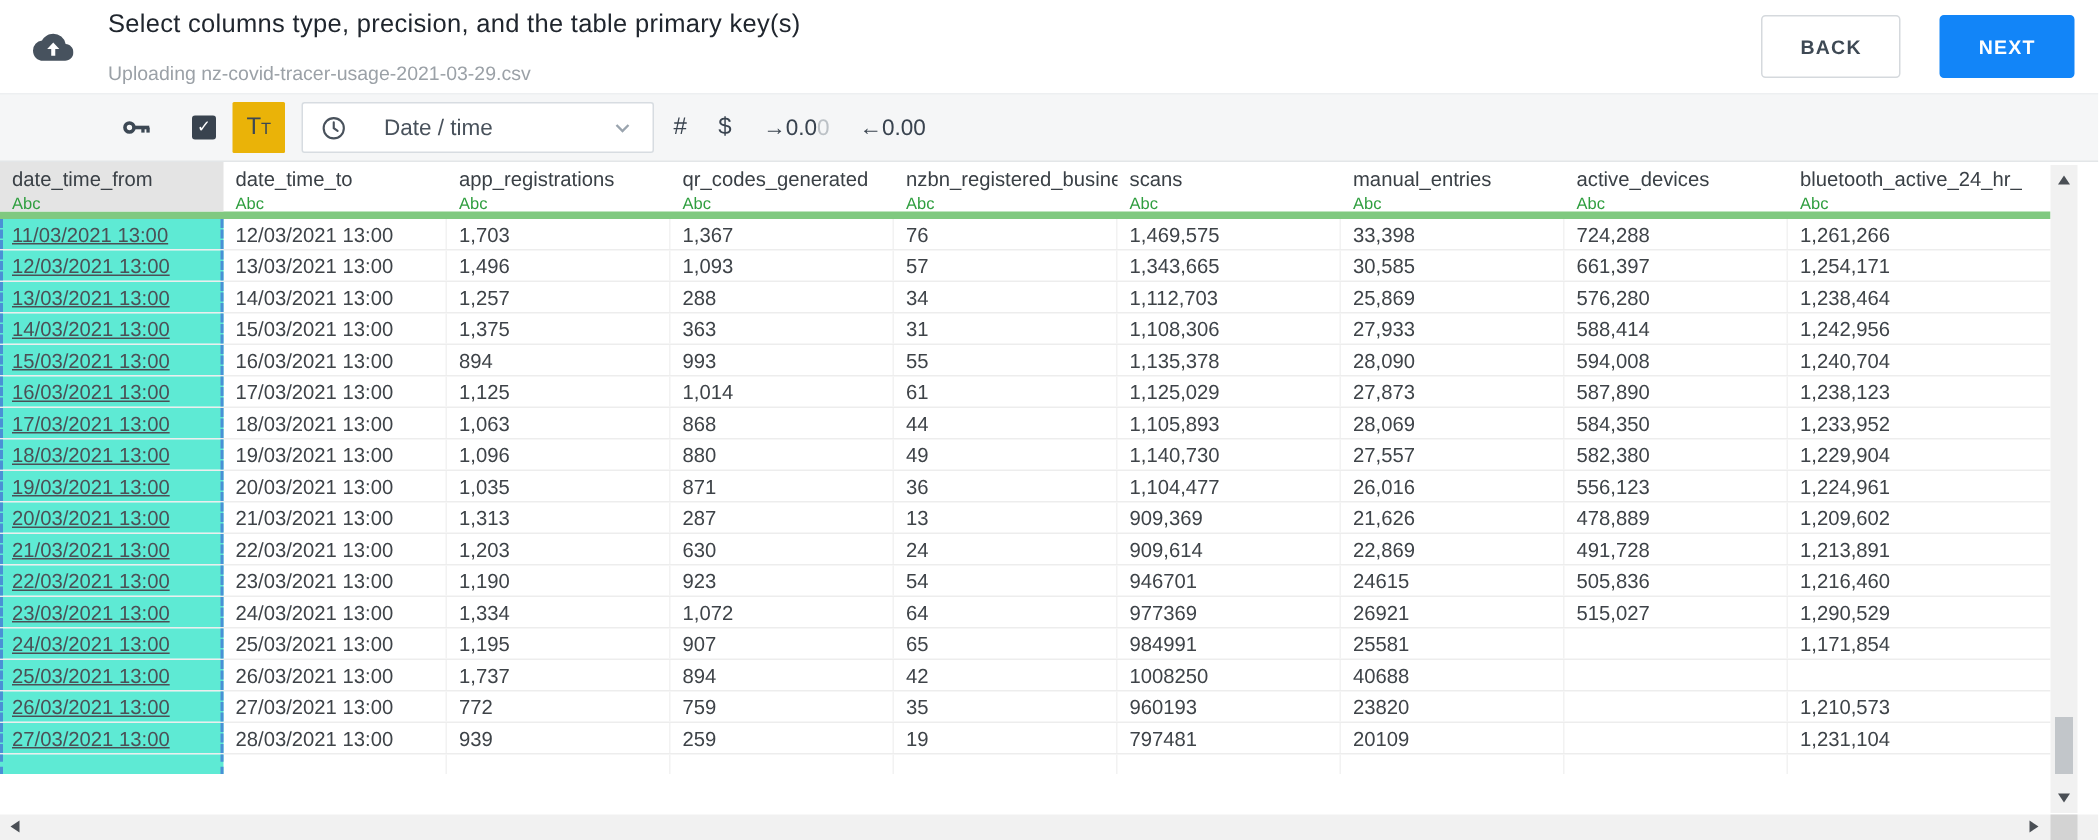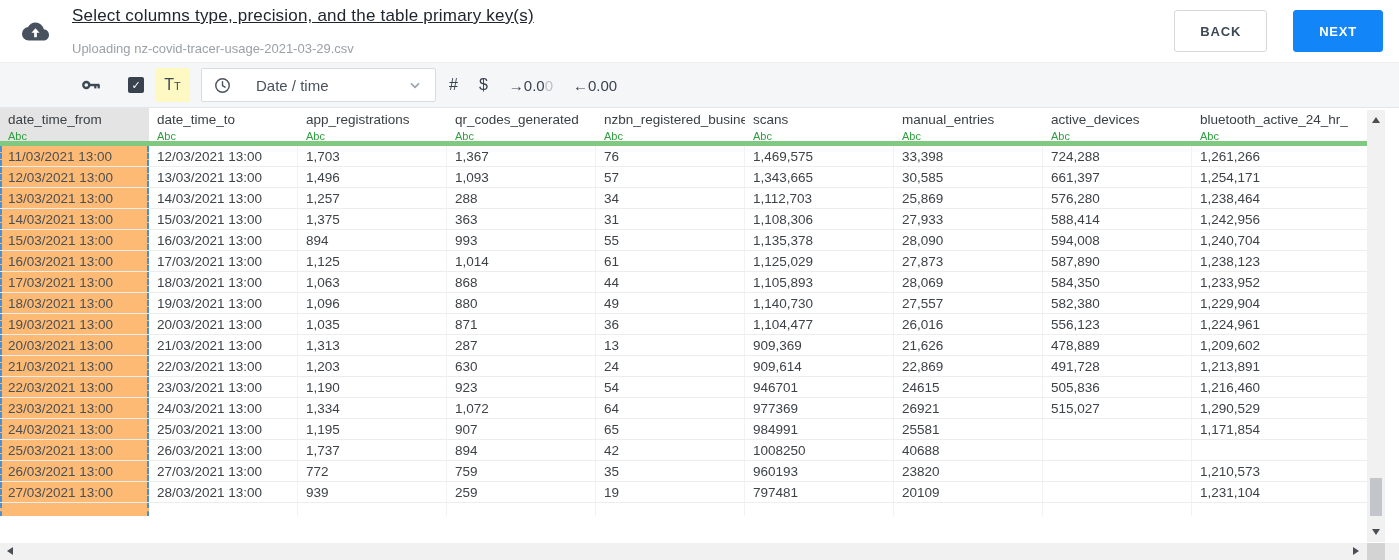--- a/index.html
+++ b/index.html
@@ -6,35 +6,35 @@
   html,body { background:#fff; }
   .app {
     position:relative; width:1399px; height:560px; overflow:hidden;
     font-family:"Liberation Sans", sans-serif; background:#fff;
   }
 
   
   .topbar { height:62px; display:flex; align-items:center; padding:0 16px 0 22px; background:#fff; }
   .upload-badge { width:27px; height:27px; display:flex; align-items:center; }
   .titles { margin-left:23px; }
-  .title { font-size:17px; color:#20262e; font-weight:500; letter-spacing:.2px;text-decoration:underline; }
+  .title { font-size:17px; color:#20262e; font-weight:500; letter-spacing:.2px; }
   .subtitle { font-size:13px; color:#9ba1a7; margin-top:15px; }
   .actions { margin-left:auto; display:flex; gap:26px; }
   .btn { height:42px; padding:0 25px; font-family:inherit; font-size:13px; font-weight:bold;
          letter-spacing:.8px; border-radius:3px; cursor:pointer; }
   .btn.back { background:#fff; border:1px solid #d5d9dd; color:#3e4954; }
   .btn.next { background:#1285f8; border:1px solid #1285f8; color:#fff; }
 
   
   .toolbar { height:46px; background:#f5f6f7; border-top:1px solid #edeff1;
              border-bottom:1px solid #e3e6e8; display:flex; align-items:center; padding-left:82px; }
   .key-ic { margin-right:27px; display:flex; }
   .checkbox { width:16px; height:16px; background:#39434f; border-radius:2px; color:#fff;
               font-size:11px; line-height:16px; text-align:center; cursor:pointer; margin-right:11px; }
-  .ttbtn { width:35px; height:34px; background:#fef9c3; border:none; color:#3c4854;
+  .ttbtn { width:35px; height:34px; background:#eab308; border:none; color:#3c4854;
            font-family:inherit; font-size:16px; font-variant:small-caps; font-weight:500;
            cursor:pointer; margin-right:11px; border-radius:1px; }
   .dropdown { width:235px; height:34px; background:#fff; border:1px solid #d7dce1; border-radius:2px;
               display:flex; align-items:center; padding:0 12px; color:#49525c; font-size:15px;
               cursor:pointer; margin-right:13px; }
   .dropdown .ddtext { flex:1; margin-left:25px; }
   .sym { background:none; border:none; font-family:inherit; font-size:16px; color:#39434f;
          font-weight:500; cursor:pointer; margin-right:21px; }
   .prec { background:none; border:none; font-family:inherit; font-size:15px; color:#39434f;
           cursor:pointer; margin-right:20px; }
@@ -48,22 +48,22 @@
   .hcell.sel { background:#e4e4e4; }
   .hname { font-size:13.5px; color:#3a4046; white-space:nowrap; }
   .habc { font-size:11px; color:#2f9e3f; margin-top:3px; }
   .greenbar { height:5px; width:1367px; background:#80c980; }
 
   .grow { display:flex; height:21px; width:1367px; border-bottom:1px solid #ededed; }
   .grow.partial { height:13px; border-bottom:none; }
   .gcell { width:149px; padding:3px 0 0 8px; font-size:13.5px; color:#3e4348;
            border-right:1px solid #f2f2f2; white-space:nowrap; overflow:hidden; }
   .gcell:last-child { flex:1; border-right:none; }
-  .gcell.sel { background:#fdba74; border-left:2px dashed #4a90d6; border-right:2px dashed #4a90d6;
-               padding-left:6px; color:#4b5056; }
+  .gcell.sel { background:#5eead4; border-left:2px dashed #4a90d6; border-right:2px dashed #4a90d6;
+               padding-left:6px; color:#4b5056;text-decoration:underline; }
 
   
   .vscroll { position:absolute; top:2px; right:14px; bottom:18px; width:18px; background:#f1f1f1; }
   .vs-arrow { position:absolute; left:5px; width:0; height:0;
               border-left:4px solid transparent; border-right:4px solid transparent; }
   .vs-up { top:7px; border-bottom:6px solid #4a4f55; }
   .vs-down { bottom:7px; border-top:6px solid #4a4f55; }
   .vs-thumb { position:absolute; left:3px; right:3px; bottom:26px; height:38px; background:#c2c6ca; }
   .hscroll { position:absolute; left:0; right:0; bottom:0; height:17px; background:#f1f1f1; }
   .hs-arrow { position:absolute; top:4px; width:0; height:0;

